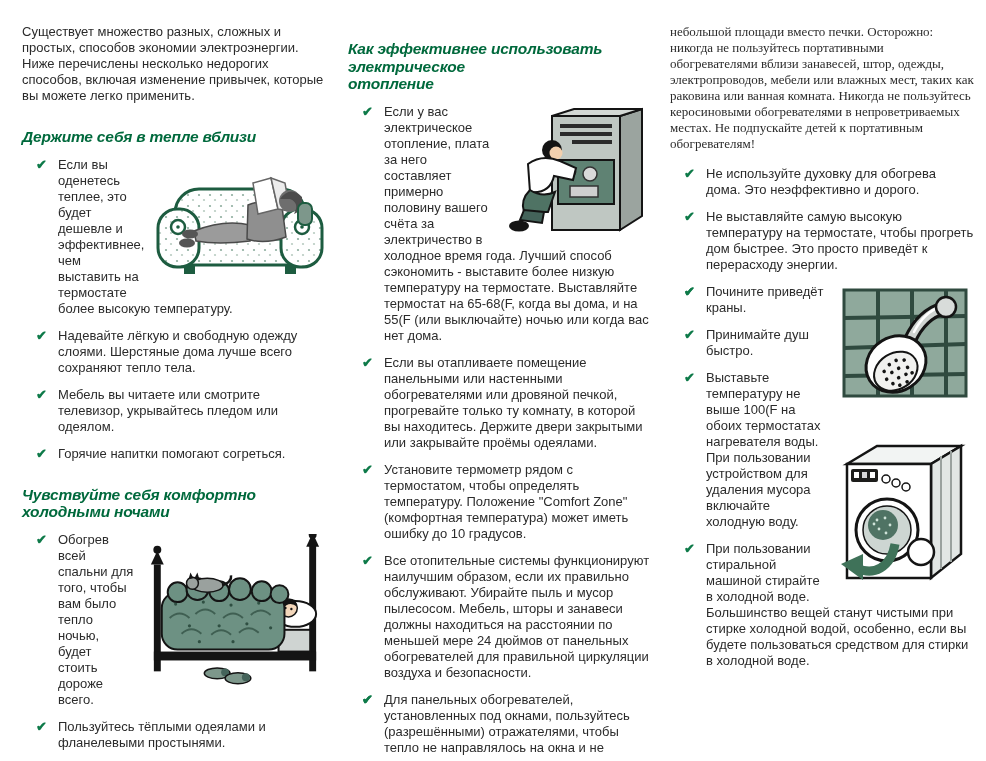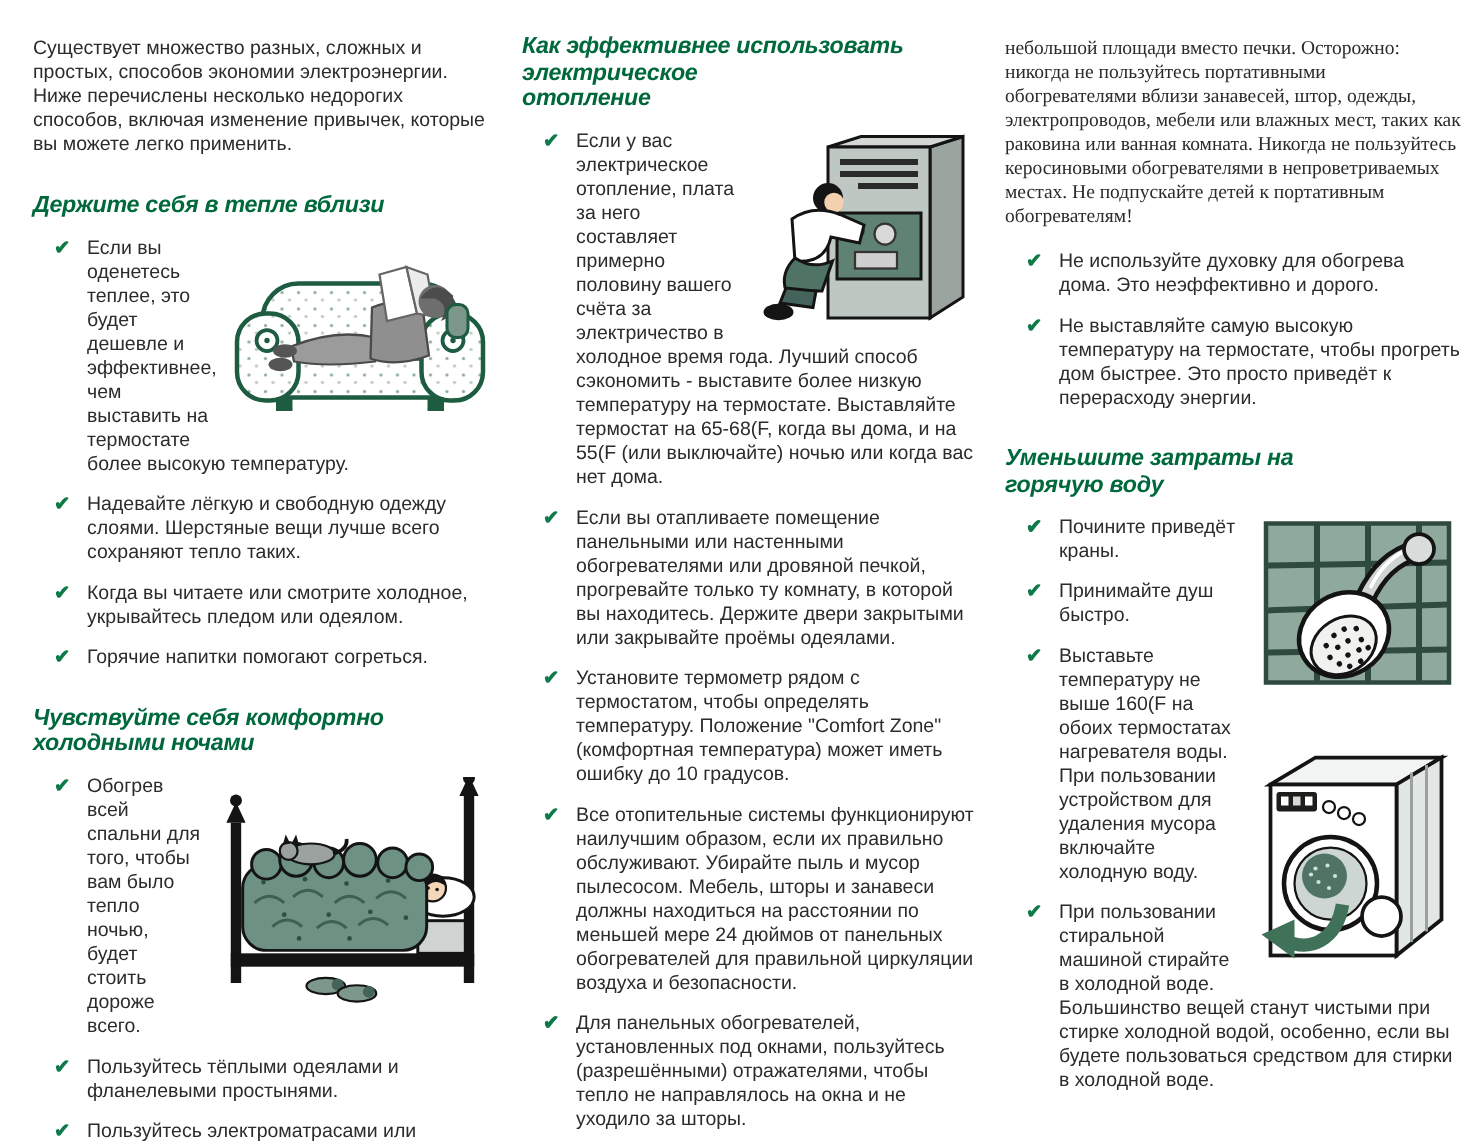--- a/index.html
+++ b/index.html
@@ -23,21 +23,21 @@
   p.cont{margin:8px 0 0;font-family:Liberation Serif, serif;}
   h2.head{
     font-family:"Liberation Sans", sans-serif;
     font-size:15.5px;line-height:17.5px;
     font-style:italic;font-weight:bold;
     color:var(--green);
     margin:24px 0 11px;
     white-space:pre-line;
     letter-spacing:-0.2px;
   }
-  h2.head.first{margin-top:6px;}
+  h2.head.first{margin-top:24px;}
   ul.tips{list-style:none;margin:0;padding:0 0 0 14px;}
   li.item{position:relative;padding-left:22px;margin:0 0 11px;}
   .check{
     position:absolute;left:0;top:0;
     color:var(--check);font-size:13px;font-weight:bold;line-height:16px;
   }
   .illu{float:right;}
   .illu.sofa{width:176px;height:132px;margin:2px 0 4px 6px;}
   .illu.bed{width:188px;height:152px;margin:2px 0 4px 6px;}
   .illu.heater{width:148px;height:140px;margin:0 0 4px 8px;}
@@ -86,25 +86,25 @@
             <polygon points="119,19 133,24 138,52 126,50" fill="#ececec" stroke="#666666" stroke-width="1.5"></polygon>
             <circle cx="138" cy="42" r="11" fill="#6e6e6e"></circle>
             <path d="M128,40 Q138,26 150,38 Q151,52 142,55 Q148,44 138,40 Z" fill="#4c4c4c"></path>
             <rect x="146" y="44" width="14" height="22" rx="6" fill="#7d978b" stroke="#1d5c40" stroke-width="2"></rect>
           </svg>
         </span>
         <span>Если вы оденетесь теплее, это будет дешевле и эффективнее, чем выставить на термостате более высокую температуру.</span>
       </li>
       <li class="item">
         <span class="check">✔</span>
-        <span>Надевайте лёгкую и свободную одежду слоями. Шерстяные вещи лучше всего сохраняют тепло таких.</span>
-      </li>
-      <li class="item">
-        <span class="check">✔</span>
-        <span>Когда вы читаете или смотрите холодное, укрывайтесь пледом или одеялом.</span>
+        <span>Надевайте лёгкую и свободную одежду слоями. Шерстяные дома лучше всего сохраняют тепло тела.</span>
+      </li>
+      <li class="item">
+        <span class="check">✔</span>
+        <span>Мебель вы читаете или смотрите телевизор, укрывайтесь пледом или одеялом.</span>
       </li>
       <li class="item">
         <span class="check">✔</span>
         <span>Горячие напитки помогают согреться.</span>
       </li>
     </ul>
 
     <h2 class="head">Чувствуйте себя комфортно
 холодными ночами</h2>
 
@@ -243,22 +243,20 @@
         <span class="check">✔</span>
         <span>Не используйте духовку для обогрева дома. Это неэффективно и дорого.</span>
       </li>
       <li class="item">
         <span class="check">✔</span>
         <span>Не выставляйте самую высокую температуру на термостате, чтобы прогреть дом быстрее. Это просто приведёт к перерасходу энергии.</span>
       </li>
     </ul>
 
     <div>
-      <h2 class="head">Уменьшите затраты на
-горячую воду</h2>
       <span class="illu shower">
         <svg viewBox="0 0 138 124" width="138" height="124">
           <rect x="8" y="4" width="122" height="106" fill="#8fa99c" stroke="#2f4a3f" stroke-width="3"></rect>
           <line x1="42" y1="4" x2="42" y2="110" stroke="#2f4a3f" stroke-width="4"></line>
           <line x1="76" y1="4" x2="76" y2="110" stroke="#2f4a3f" stroke-width="4"></line>
           <line x1="110" y1="4" x2="110" y2="110" stroke="#2f4a3f" stroke-width="4"></line>
           <line x1="8" y1="32" x2="130" y2="30" stroke="#2f4a3f" stroke-width="4"></line>
           <line x1="8" y1="62" x2="130" y2="58" stroke="#2f4a3f" stroke-width="4"></line>
           <line x1="8" y1="90" x2="130" y2="88" stroke="#2f4a3f" stroke-width="4"></line>
           <path d="M108,22 Q86,28 74,54" fill="none" stroke="#141414" stroke-width="14" stroke-linecap="round"></path>
@@ -297,21 +295,21 @@
           <span class="check">✔</span>
           <span>Принимайте душ быстро.</span>
         </li>
       </ul>
     </div>
 
     <div>
       <ul class="tips">
         <li class="item">
           <span class="check">✔</span>
-          <span>Выставьте температуру не выше 160(F на</span>
+          <span>Выставьте температуру не выше 100(F на</span>
           <span class="illu washer">
             <svg viewBox="0 0 145 168" width="145" height="168">
               <polygon points="18,42 48,24 132,24 102,42" fill="#f2f4f3" stroke="#141414" stroke-width="2.5"></polygon>
               <polygon points="102,42 132,24 132,132 102,156" fill="#e2e6e4" stroke="#141414" stroke-width="2.5"></polygon>
               <line x1="112" y1="34" x2="112" y2="147" stroke="#9aa19e" stroke-width="2"></line>
               <line x1="122" y1="29" x2="122" y2="140" stroke="#9aa19e" stroke-width="2"></line>
               <rect x="18" y="42" width="84" height="114" fill="#ffffff" stroke="#141414" stroke-width="2.5"></rect>
               <rect x="22" y="47" width="27" height="13" rx="2" fill="#1d1d1b"></rect>
               <rect x="25" y="50" width="5" height="6" fill="#ffffff"></rect>
               <rect x="33" y="50" width="5" height="6" fill="#d8d8d8"></rect>

